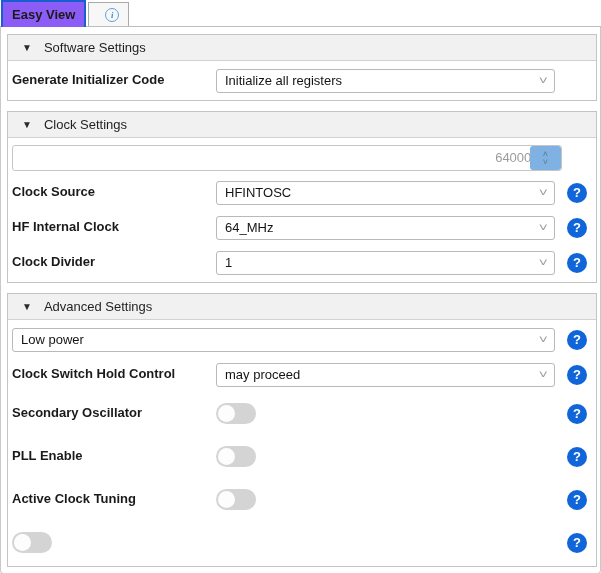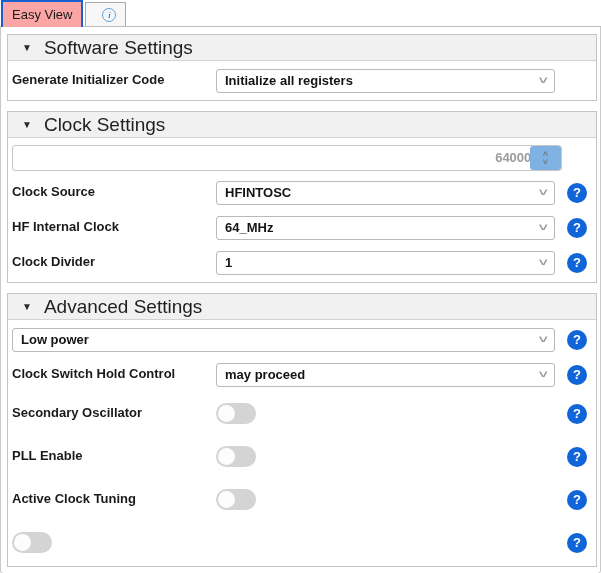--- a/index.html
+++ b/index.html
@@ -5,44 +5,44 @@
   * { box-sizing: border-box; margin: 0; padding: 0; }
   html,body { width:601px; height:573px; background:#fff; overflow:hidden;
     font-family:"Liberation Sans", sans-serif; font-size:13px; color:#1a1a1a; }
 
   
   .tabbar { display:flex; align-items:flex-end; height:27px; gap:2px;
     border-bottom:1px solid #bdbdbd; background:#fff; padding-left:1px; }
   .tab { display:inline-flex; align-items:center; height:24px; padding:0 9px;
     border:1px solid #a9a9a9; border-bottom:none; background:#f7f7f7;
     cursor:default; white-space:nowrap; }
-  .tab.active { background:#fca5a5; border:2px solid #1a5fd0; border-bottom:none;
-    height:27px; margin-bottom:-1px; z-index:2; }
+  .tab.active { background:#8b5cf6; border:2px solid #1a5fd0; border-bottom:none;
+    height:27px; margin-bottom:-1px; z-index:2;font-weight:bold; }
   .info-icon { display:inline-flex; align-items:center; justify-content:center;
     width:14px; height:14px; margin-left:7px; border-radius:50%;
     border:1.5px solid #5aa2e0; color:#3c8bd8; font-size:9px; font-style:italic;
     font-family:"Liberation Serif", serif; font-weight:bold; }
 
   
   .panel { border:1px solid #c9c9c9; border-top:none; border-radius:0 0 4px 4px;
     background:#fff; padding:7px 3px 6px 6px; min-height:540px; }
 
   .section { border:1px solid #c4c4c4; margin-bottom:10px; background:#fff; }
   .section:last-child { margin-bottom:0; }
   .section-header { display:flex; align-items:center; height:26px; gap:12px;
     background:#f1f1f1; border-bottom:1px solid #d2d2d2; padding:0 8px 0 14px; }
   .collapse-icon { font-size:10px; color:#2a2a2a; line-height:1; }
-  .section-title { font-size:19px; color:#1f1f1f; }
+  .section-title { font-size:13px; color:#1f1f1f; }
   .section-body { padding:2px 0; }
 
   
   .row { display:flex; align-items:center; min-height:35px; padding:4px 9px 4px 4px; }
   .toggle-row { min-height:43px; }
   .row-label { flex:none; width:204px; padding-right:10px; line-height:1.25; color:#1a1a1a;font-weight:bold; }
-  .row-control { flex:1; display:flex; align-items:center; min-width:0;font-weight:bold; }
+  .row-control { flex:1; display:flex; align-items:center; min-width:0; }
 
   .dropdown { flex:1; height:24px; border:1px solid #b9b9b9; border-radius:3px;
     background:#fff; display:flex; align-items:center; justify-content:space-between;
     padding:0 8px; cursor:default; }
   .dd-value { color:#141414; }
   .dd-chevron { color:#9b9b9b; font-size:11px; transform:scaleX(1.4); line-height:1; }
 
   .spin-wrap { flex:1; position:relative; }
   .num-input { height:26px; border:1px solid #c6c6c6; border-radius:3px; background:#fff;
     display:flex; align-items:center; padding:0 8px; color:#9c9c9c;justify-content:flex-end; }

